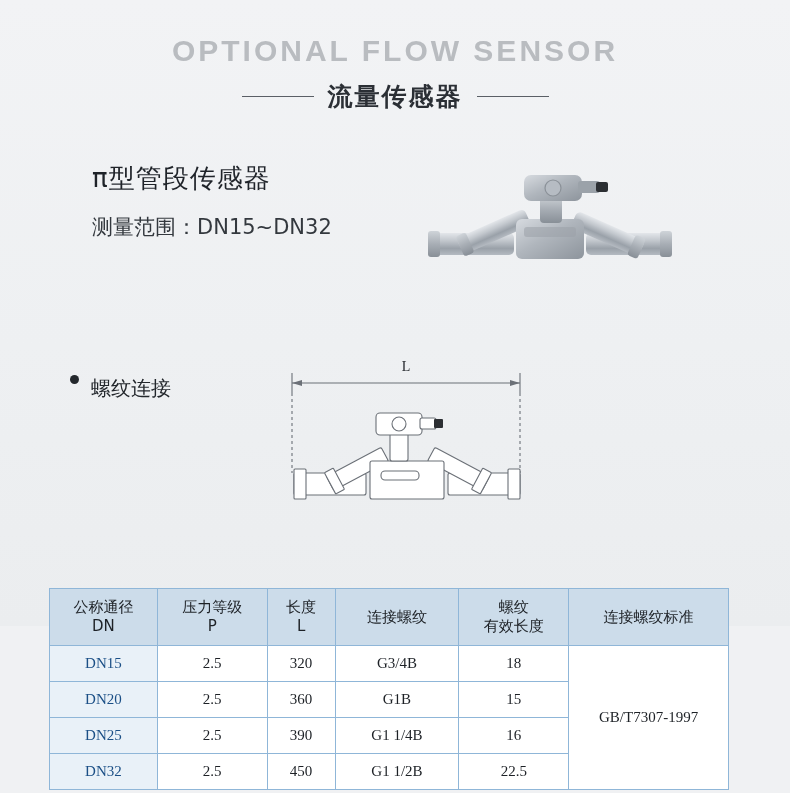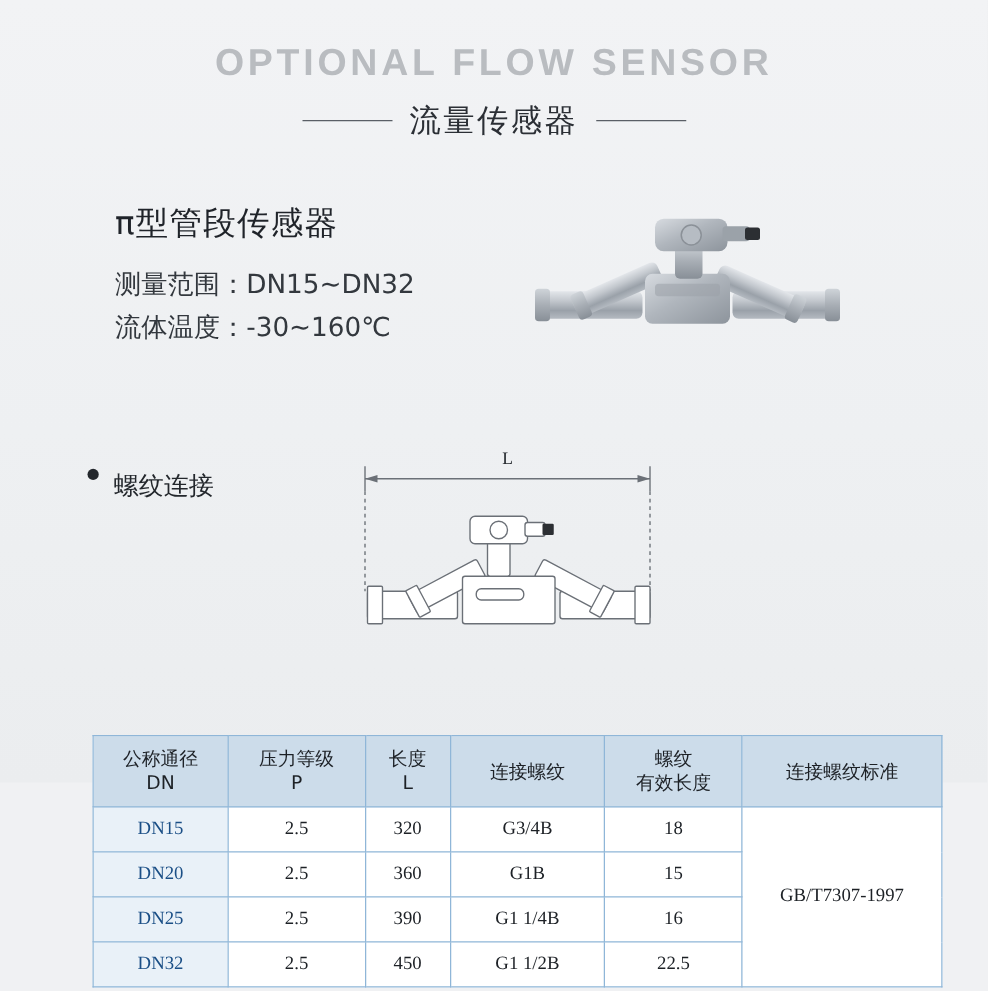--- a/index.html
+++ b/index.html
@@ -43,21 +43,21 @@
   .sub-line {
     width: 72px;
     height: 1px;
     background: #5a5f66;
   }
   .title-cn {
     font-size: 25px;
     color: #2b2f35;
     letter-spacing: 2px;
     font-family: "DejaVu Sans", sans-serif;
-    font-weight: normal;
+    font-weight: bold;
   }
 
   
   .product {
     position: relative;
     margin-top: 48px;
     height: 180px;
   }
   .prod-text {
     position: absolute;
@@ -117,21 +117,21 @@
     position: absolute;
     left: 280px;
     top: 0px;
     width: 260px;
     height: 170px;
   }
 
   
   .table-wrap {
     position: absolute;
-    left: 74px;
+    left: 49px;
     top: 588px;
     width: 680px;
   }
   table.spec {
     border-collapse: collapse;
     width: 680px;
     background: #ffffff;
   }
   table.spec th, table.spec td {
     border: 1px solid #8fb6d8;
@@ -180,21 +180,20 @@
       <span class="title-cn">流量传感器</span>
       <span class="sub-line"></span>
     </div>
   </div>
 
   <div class="product">
     <div class="prod-text">
       <div class="prod-name">π型管段传感器</div>
       <div class="prod-spec">
         <div>测量范围：DN15~DN32</div>
-        <div>流体温度：-30~160℃</div>
       </div>
     </div>
 
     <div class="photo">
       <svg width="260" height="150" viewBox="0 0 260 150" xmlns="http://www.w3.org/2000/svg">
         <defs>
           <linearGradient id="metalH" x1="0" y1="0" x2="0" y2="1">
             <stop offset="0%" stop-color="#e3e6ea"></stop>
             <stop offset="35%" stop-color="#c2c7cd"></stop>
             <stop offset="70%" stop-color="#9aa1a9"></stop>

